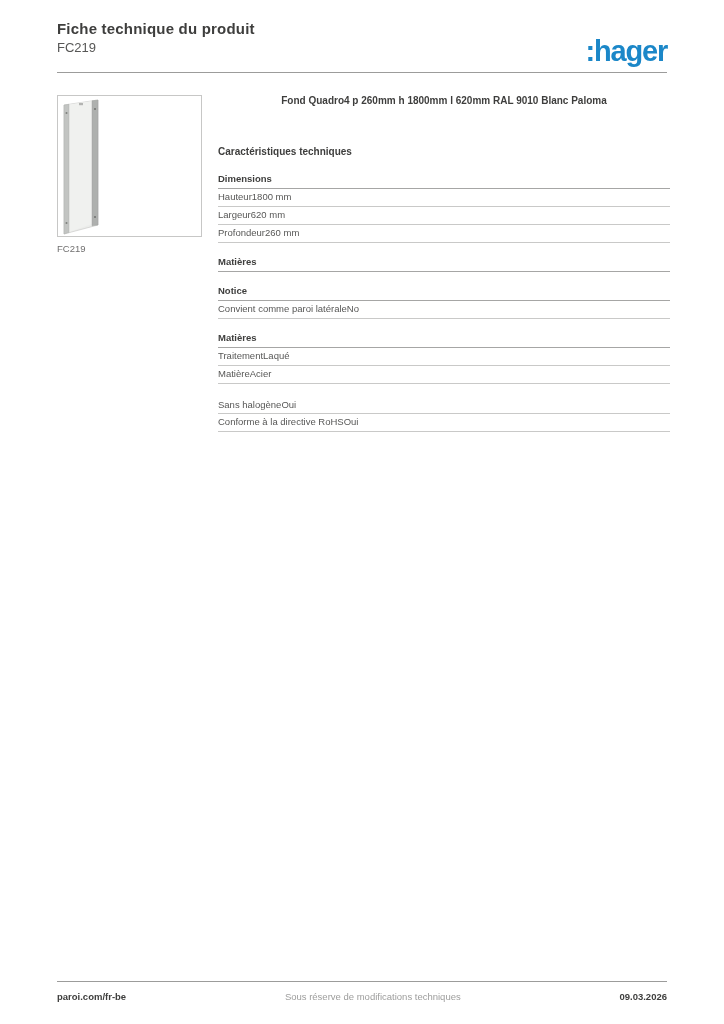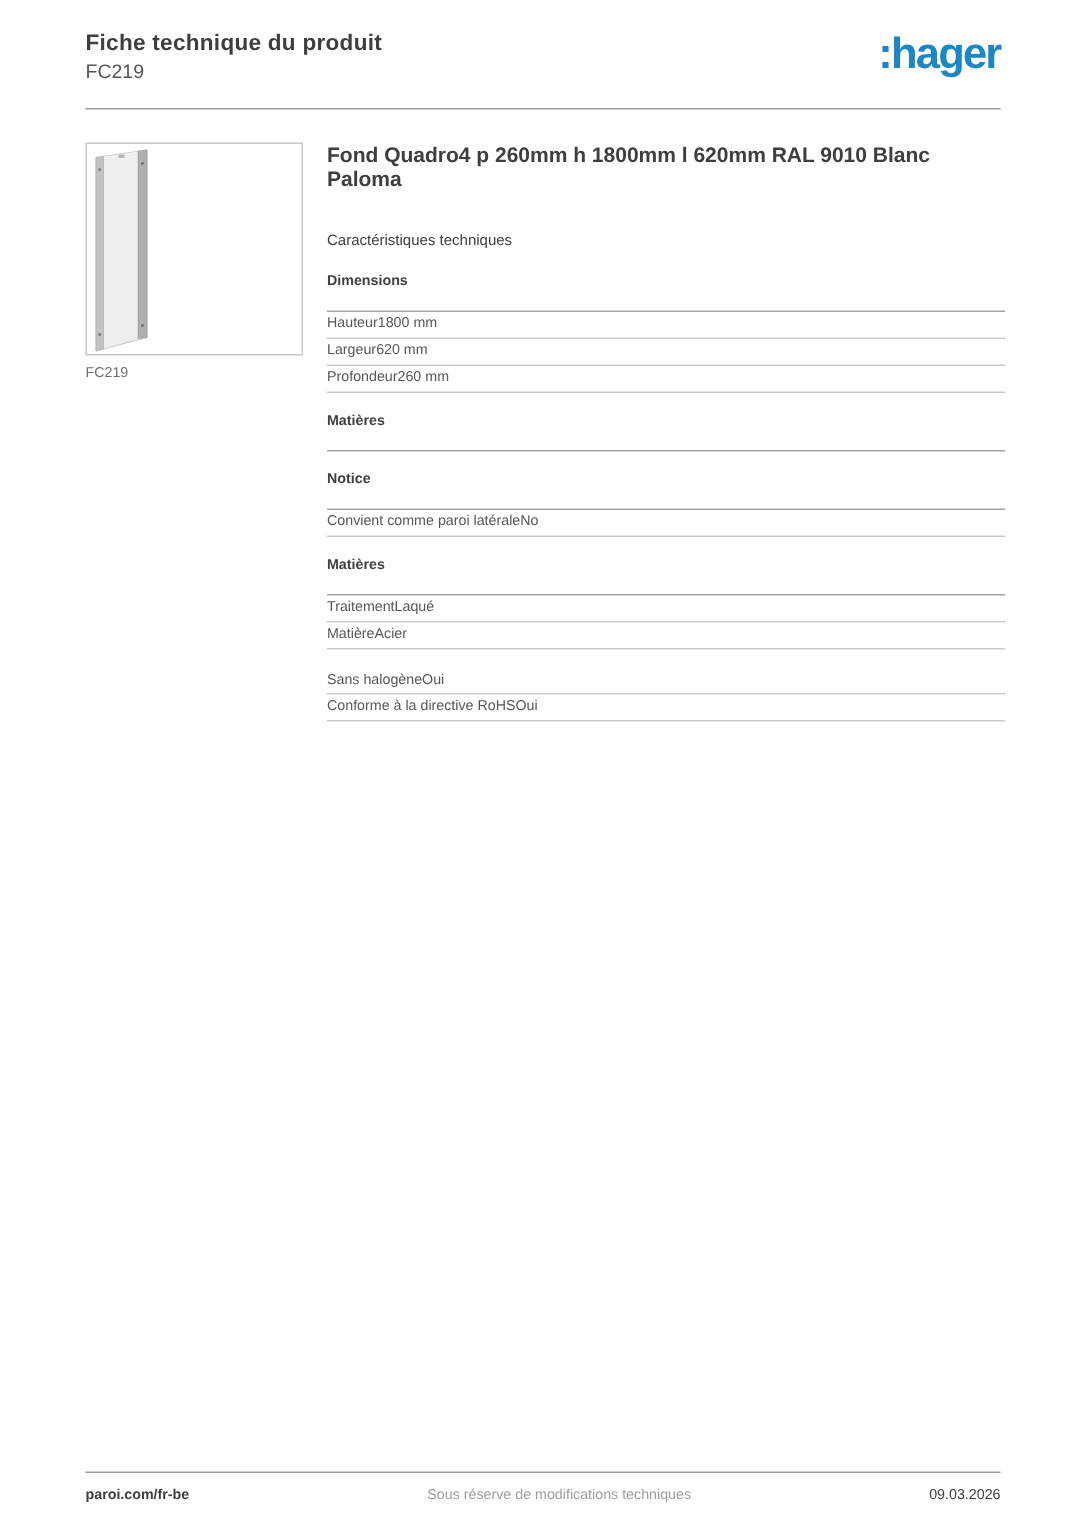--- a/index.html
+++ b/index.html
@@ -74,37 +74,38 @@
   }
 
   
   .right-col {
     position: absolute;
     left: 218px;
     top: 95px;
     width: 452px;
   }
   .product-title {
-    font-size: 14px;
-    font-weight: bold;
-    color: #3e3e3d;
-    margin-bottom: 28px;
+    font-size: 10px;
+    font-weight: bold;
+    color: #3e3e3d;
+    margin-bottom: 40px;
+    text-align: center;
   }
   .characteristics-heading {
     font-size: 10px;
-    font-weight: normal;
+    font-weight: bold;
     color: #3e3e3d;
     margin-bottom: 16px;
   }
   .spec-section { margin-bottom: 13px; }
   .spec-heading {
     font-size: 9.5px;
     font-weight: bold;
     color: #3e3e3d;
-    padding-bottom: 14px;
+    padding-bottom: 4px;
     border-bottom: 1px solid #a6a6a5;
   }
   .spec-row {
     display: flex;
     align-items: center;
     font-size: 9.5px;
     color: #575756;
     padding: 3px 0 3px 0;
     border-bottom: 1px solid #c9c9c8;
     line-height: 1.15;
@@ -125,31 +126,31 @@
     margin-bottom: 9px;
   }
   .footer-row {
     display: flex;
     justify-content: space-between;
     align-items: baseline;
     font-size: 9.5px;
   }
   .footer-url { font-weight: bold; color: #3e3e3d; }
   .footer-disclaimer { color: #9d9d9c; font-weight: normal; }
-  .footer-date { font-weight: normal; color: #3e3e3d; }
+  .footer-date { font-weight: bold; color: #3e3e3d; }
 </style>
 </head>
 <body>
 
 <div class="page">
 
   <header class="doc-header">
     <div class="doc-title">Fiche technique du produit</div>
     <div class="doc-ref">FC219</div>
-    <div class="brand-logo" style="color: rgb(27, 135, 200);">:hager</div>
+    <div class="brand-logo" style="color: rgb(27, 135, 200); margin-top: 15px;">:hager</div>
   </header>
   <hr class="header-divider">
 
   <aside class="left-col">
     <figure class="product-image-frame">
       <svg width="143" height="140" viewBox="0 0 143 140" xmlns="http://www.w3.org/2000/svg">
         <rect x="0" y="0" width="143" height="140" fill="#ffffff"></rect>
 
         <polygon points="6,9 40,4 40,129 6,138" fill="#ebecea" stroke="#c4c5c3" stroke-width="0.6"></polygon>
 

